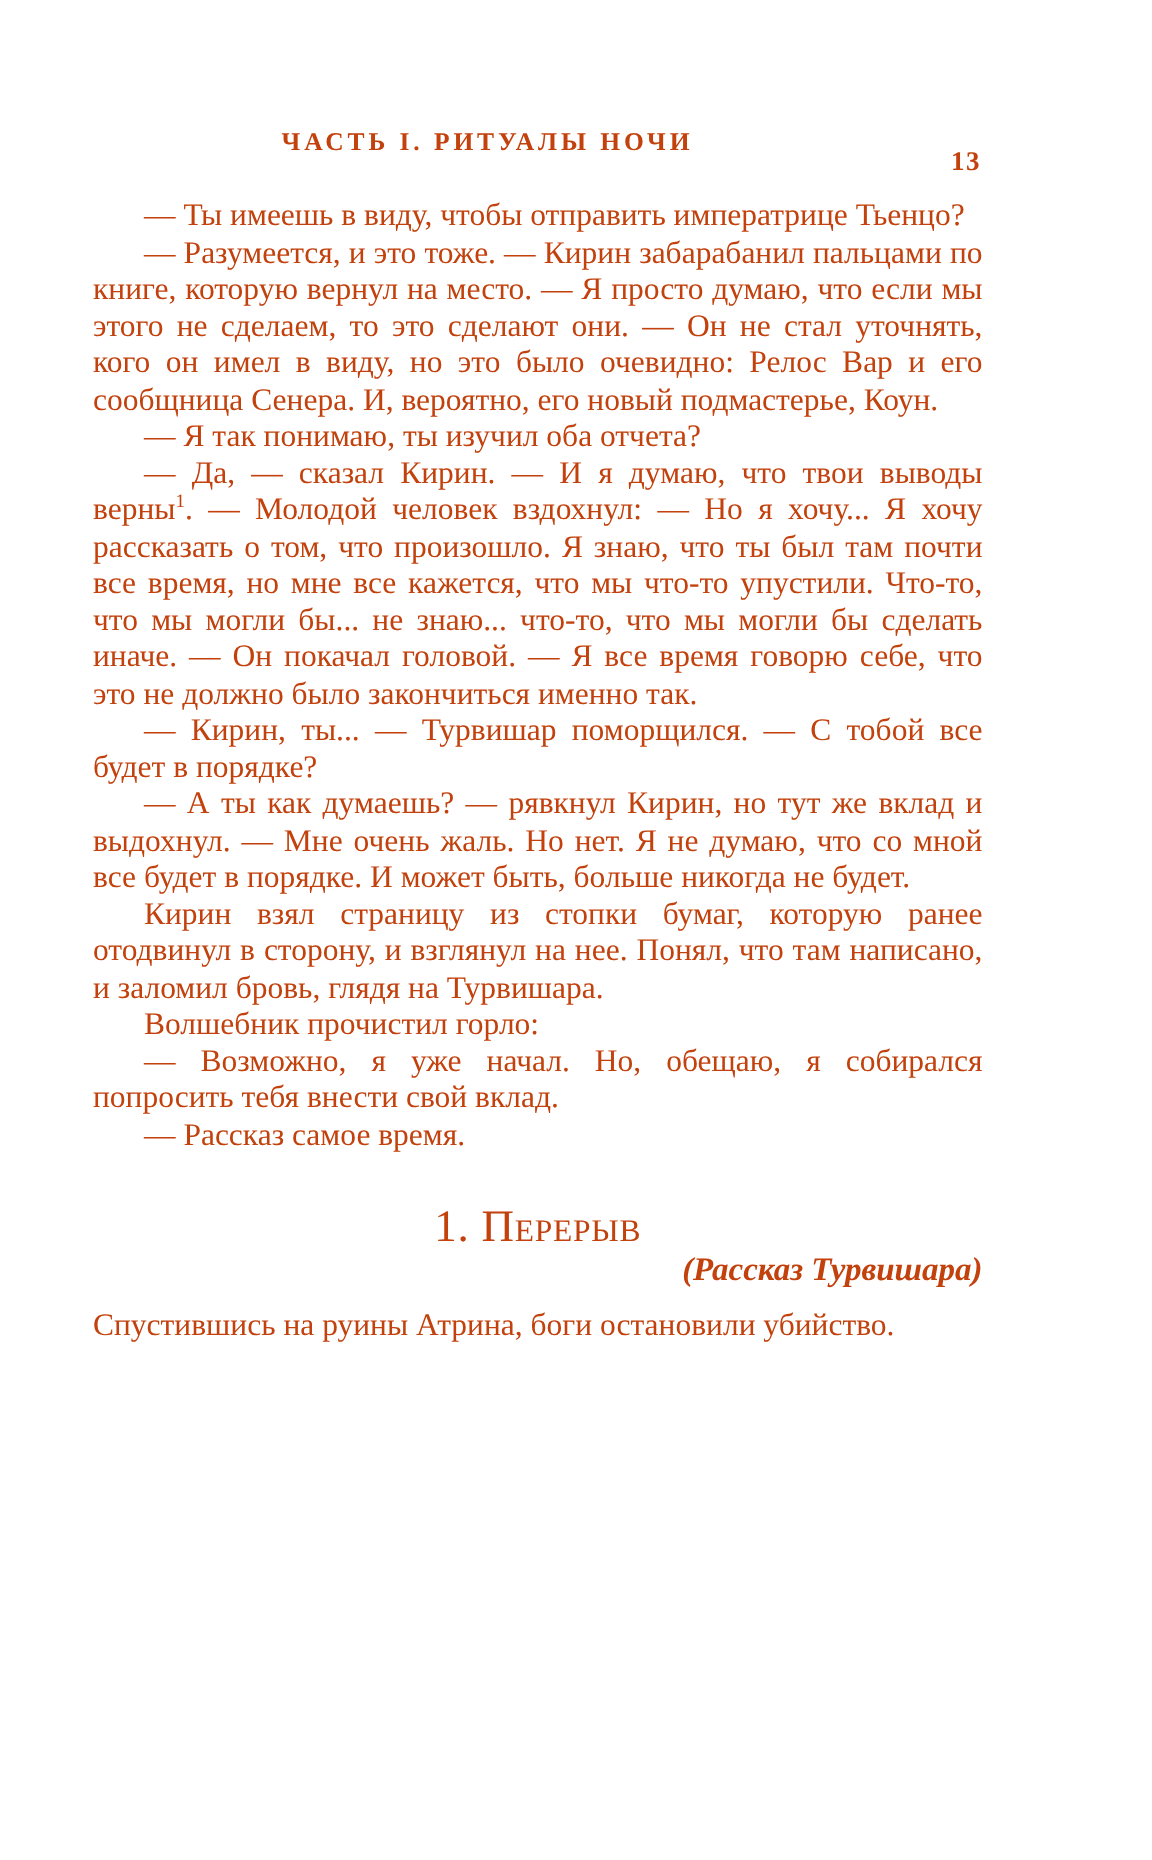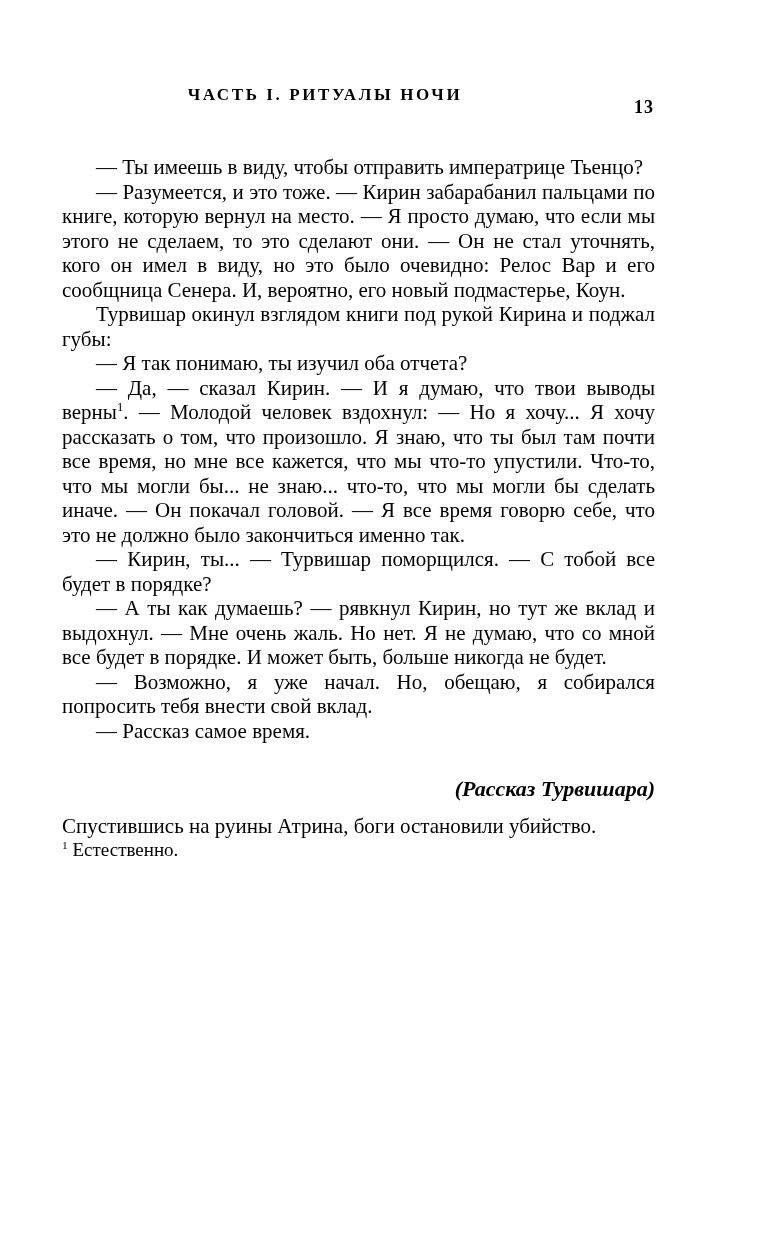--- a/index.html
+++ b/index.html
@@ -6,21 +6,21 @@
     margin: 0;
     padding: 0;
     background: #e8e8e8;
   }
   .page {
     position: relative;
     width: 768px;
     height: 1240px;
     margin: 0 auto;
     background: #ffffff;
-    color: #000000;
+    color: #c2410c;
     font-family: "Liberation Serif", "DejaVu Serif", serif;
     overflow: hidden;
   }
   
   .running-head {
     position: absolute;
     top: 85px;
     left: 0;
     width: 100%;
     height: 22px;
@@ -47,21 +47,20 @@
   
   .text-block {
     position: absolute;
     top: 131px;
     left: 62px;
     width: 593px;
     font-size: 21px;
     line-height: 24.5px;
     text-align: justify;
     hyphens: auto;
-    margin-top: 24px;
     -webkit-hyphens: auto;
   }
   .text-block p {
     margin: 0;
     padding: 0;
     text-indent: 34px;
   }
   .text-block p.no-indent {
     text-indent: 0;
   }
@@ -112,32 +111,33 @@
 
   <div class="running-head">
     <div class="running-title">ЧАСТЬ I. РИТУАЛЫ НОЧИ</div>
     <div class="page-number">13</div>
   </div>
 
   <div class="text-block">
 
     <p>— Ты имеешь в виду, чтобы отправить императрице Тьенцо?</p>
     <p>— Разумеется, и это тоже. — Кирин забарабанил пальцами по книге, которую вернул на место. — Я просто думаю, что если мы этого не сделаем, то это сделают они. — Он не стал уточнять, кого он имел в виду, но это было очевидно: Релос Вар и его сообщница Сенера. И, вероятно, его новый подмастерье, Коун.</p>
-    <p>Турвишар окинул взглядом книги под рукой Кирина и поджал губы:</p>
     <p>— Я так понимаю, ты изучил оба отчета?</p>
     <p><span>— Да, — сказал Кирин. — И я думаю, что твои выводы верны</span><sup>1</sup><span>. — Молодой человек вздохнул: — Но я хочу... Я хочу рассказать о том, что произошло. Я знаю, что ты был там почти все время, но мне все кажется, что мы что-то упустили. Что-то, что мы могли бы... не знаю... что-то, что мы могли бы сделать иначе. — Он покачал головой. — Я все время говорю себе, что это не должно было закончиться именно так.</span></p>
     <p>— Кирин, ты... — Турвишар поморщился. — С тобой все будет в порядке?</p>
     <p>— А ты как думаешь? — рявкнул Кирин, но тут же вклад и выдохнул. — Мне очень жаль. Но нет. Я не думаю, что со мной все будет в порядке. И может быть, больше никогда не будет.</p>
+    <p>Кирин взял страницу из стопки бумаг, которую ранее отодвинул в сторону, и взглянул на нее. Понял, что там написано, и заломил бровь, глядя на Турвишара.</p>
+    <p>Волшебник прочистил горло:</p>
     <p>— Возможно, я уже начал. Но, обещаю, я собирался попросить тебя внести свой вклад.</p>
     <p>— Рассказ самое время.</p>
 
     <div class="section-block">
+      <p class="chapter-heading">1. Перерыв</p>
       <p class="chapter-subtitle">(Рассказ Турвишара)</p>
       <div class="section-body">
         <p class="no-indent">Спустившись на руины Атрина, боги остановили убийство.</p>
       </div>
     </div>
 
-    <p class="footnote"><sup>1</sup> <span>Естественно.</span></p>
 
   </div>
 
 </div>
 
 </body></html>

